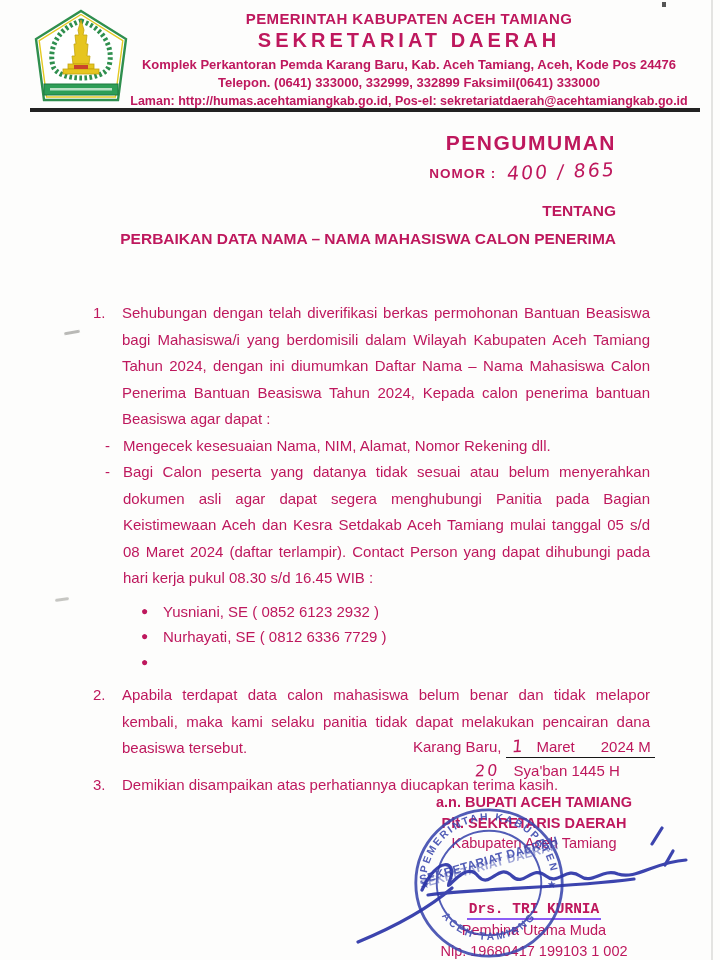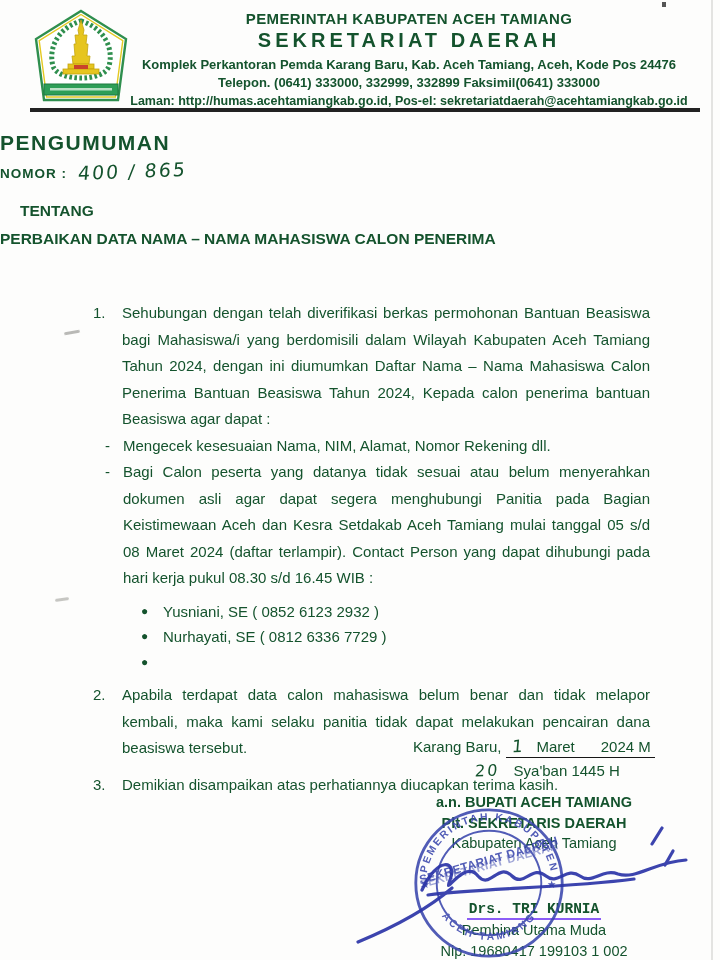--- a/index.html
+++ b/index.html
@@ -1,30 +1,30 @@
 <!DOCTYPE html>
 <html><head>
 <meta charset="utf-8">
 <style>
   html,body { margin:0; padding:0; }
   .page {
     position:relative; width:720px; height:960px;
     background:#fdfdfc; overflow:hidden;
-    font-family:"Liberation Sans", sans-serif; color:#14532d;
+    font-family:"Liberation Sans", sans-serif; color:#be185d;
   }
   
   .kop-logo { position:absolute; left:30px; top:8px; width:102px; height:96px; }
   .kop-text { position:absolute; left:103px; top:10px; width:612px; text-align:center; }
   .kop-line1 { font-size:15px; font-weight:bold; letter-spacing:.4px; margin-bottom:2px; }
   .kop-line2 { font-size:20px; font-weight:bold; letter-spacing:4px; margin-bottom:4px; }
   .kop-line3, .kop-line4 { font-size:13px; font-weight:bold; line-height:18px; }
   .kop-line5 { font-size:12.5px; font-weight:bold; line-height:18px; }
   .kop-rule { position:absolute; left:30px; top:108px; width:670px; height:4px; background:#222; }
   
-  .title-block { position:absolute; left:0; top:131px; width:616px; text-align:left; }
+  .title-block { position:absolute; left:0; top:131px; width:616px; text-align:right; }
   .doc-heading { font-size:21px; font-weight:bold; letter-spacing:1.5px; margin-bottom:5px; }
   .nomor-line { font-size:13.5px; font-weight:bold; letter-spacing:1px; margin-bottom:20px; }
   .hand { font-family:"DejaVu Sans", sans-serif; display:inline-block;
           transform:rotate(-2deg) skewX(-7deg); font-weight:500; }
   .nomor-hand { font-size:19px; letter-spacing:2px; margin-left:6px; }
   .tentang { font-size:15.5px; font-weight:bold; margin-bottom:6px;margin-left:20px; }
   .subject-line { font-size:15.5px; font-weight:bold; line-height:26px; }
   
   .body-block { position:absolute; left:93px; top:300px; width:557px; font-size:15px; }
   .num-row { display:flex; }

